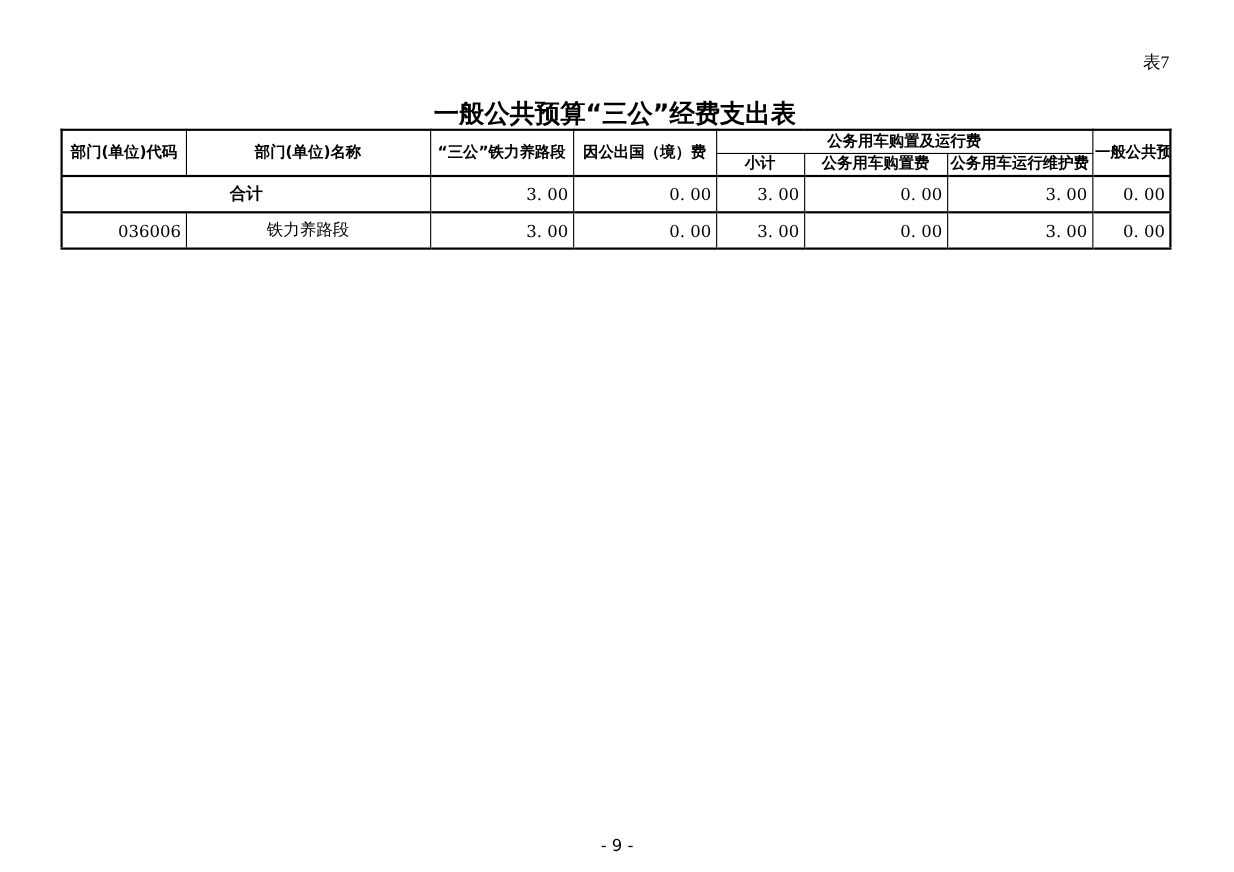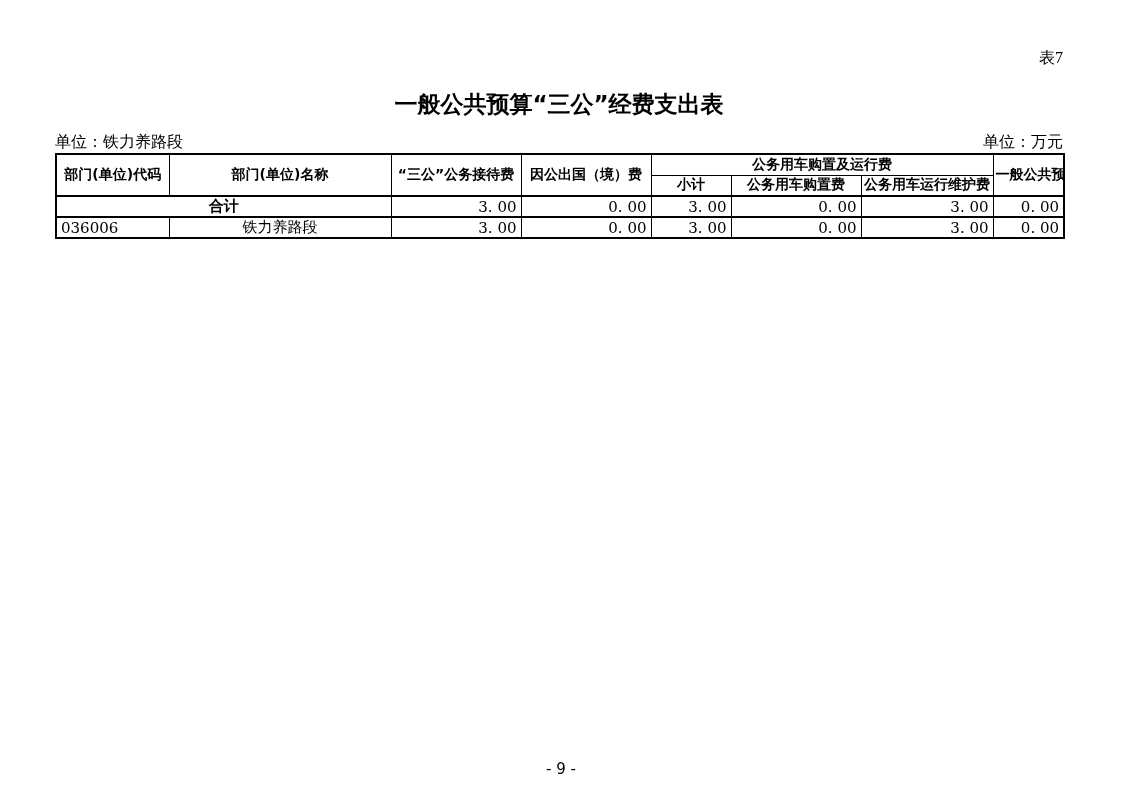--- a/index.html
+++ b/index.html
@@ -63,37 +63,37 @@
   table.expense th {
     font-family: "DejaVu Sans", "Liberation Sans", sans-serif;
     font-weight: bold;
     font-size: 14px;
     text-align: center;
     height: 21px;
     padding: 0 2px;
   }
   table.expense td {
     font-size: 15px;
-    height: 21px;
+    height: 33px;
   }
   table.expense thead {
     border-bottom: 2px solid #000;
   }
   table.expense tbody td {
     border-top-width: 2px;
     border-bottom-width: 2px;
   }
   td.num {
     text-align: right;
     padding-right: 4px;
     font-family: "DejaVu Serif", "Liberation Serif", serif;
     margin-left: 20px;
   }
   td.code {
-    text-align: left;
+    text-align: right;
     padding-left: 6px;
     margin-left: 34px;
   }
   td.name {
     text-align: center;
     padding-left: 8px;
   }
   td.total-label {
     text-align: center;
     font-weight: bold;
@@ -111,41 +111,37 @@
 </style>
 </head>
 <body>
 
 <div class="sheet">
 
   <div class="table-label">表7</div>
 
   <div class="doc-title">一般公共预算“三公”经费支出表</div>
 
-  <div class="unit-row">
-    <span>单位：铁力养路段</span>
-    <span>单位：万元</span>
-  </div>
 
   <table class="expense">
     <colgroup>
       <col style="width:113px">
       <col style="width:222px">
       <col style="width:130px">
       <col style="width:130px">
       <col style="width:80px">
       <col style="width:130px">
       <col style="width:132px">
       <col style="width:71px">
     </colgroup>
     <thead>
       <tr>
         <th rowspan="2">部门(单位)代码</th>
         <th rowspan="2">部门(单位)名称</th>
-        <th rowspan="2">“三公”公务接待费</th>
+        <th rowspan="2">“三公”铁力养路段</th>
         <th rowspan="2">因公出国（境）费</th>
         <th colspan="3">公务用车购置及运行费</th>
         <th rowspan="2">一般公共预算</th>
       </tr>
       <tr>
         <th>小计</th>
         <th>公务用车购置费</th>
         <th>公务用车运行维护费</th>
       </tr>
     </thead>

